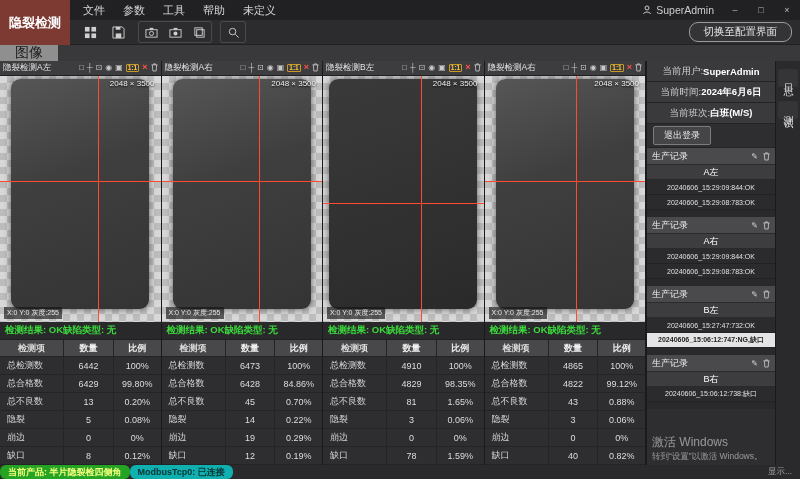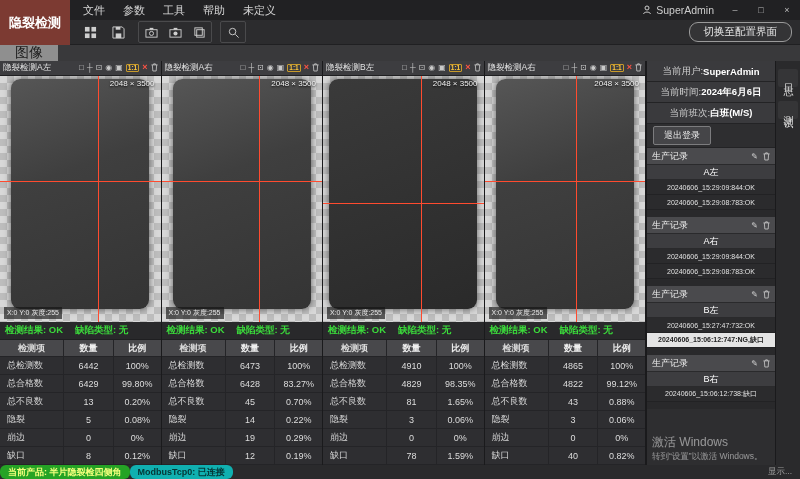--- a/index.html
+++ b/index.html
@@ -36,21 +36,21 @@
         background:conic-gradient(#bdbdbd 25%,#d8d8d8 0 50%,#bdbdbd 0 75%,#d8d8d8 0) 0 0/14px 14px;}
   .glass{position:absolute;left:7%;right:7%;top:1.5%;bottom:5%;border-radius:9px;
         background:linear-gradient(160deg,#565656 0%,#3f3f3f 40%,#343434 100%);box-shadow:0 0 7px rgba(0,0,0,.55);}
   .panel:nth-child(3) .glass{left:4%;right:4%;background:linear-gradient(160deg,#3a3a3a,#2a2a2a);}
   .ch-v{position:absolute;top:0;bottom:0;left:61%;width:1px;background:#ff4b2f;z-index:3;}
   .ch-h{position:absolute;left:0;right:0;top:43%;height:1px;background:#ff4b2f;z-index:3;}
   .panel:nth-child(3) .ch-h{top:52%;}
   .panel:nth-child(4) .ch-v{left:57%;}
   .res{position:absolute;top:3px;right:6px;font-size:8px;color:#f2f2f2;z-index:4;text-shadow:0 1px 2px #000;}
   .readout{position:absolute;left:4px;bottom:3px;font-size:7px;color:#e6e6e6;background:rgba(20,20,20,.65);padding:1px 3px;z-index:4;}
-  .presult{height:19px;display:flex;align-items:center;gap:12px;padding:0 5px;background:#29292b;border-bottom:1px solid #1f1f21;
+  .presult{height:19px;display:flex;align-items:center;gap:0;padding:0 5px;background:#29292b;border-bottom:1px solid #1f1f21;
         font-size:9.5px;font-weight:bold;}
   .ok{color:#3bdc3b;white-space:nowrap;}
   .ptable{flex:1;display:flex;flex-direction:column;font-size:9px;border-radius:15px;}
   .trow{display:flex;height:18px;border-bottom:1px solid #242427;background:#2e2e31;}
   .trow.thead{background:#48484b;height:17px;font-weight:bold;color:#eee;}
   .tcell{display:flex;align-items:center;justify-content:center;border-right:1px solid #242427;overflow:hidden;white-space:nowrap;}
   .c0{width:40%;justify-content:flex-start;padding-left:7px;color:#d8d8d8;}
   .c1{width:31%;}
   .c2{width:29%;border-right:none;}
   .thead .c0{justify-content:center;padding-left:0;}
@@ -275,21 +275,21 @@
       </div>
       <div>
             <div class="trow">
               <div class="tcell c0">总检测数</div>
               <div class="tcell c1">6473</div>
               <div class="tcell c2">100%</div>
             </div>
             <div class="trow">
               <div class="tcell c0">总合格数</div>
               <div class="tcell c1">6428</div>
-              <div class="tcell c2">83.27%</div>
+              <div class="tcell c2">84.86%</div>
             </div>
             <div class="trow">
               <div class="tcell c0">总不良数</div>
               <div class="tcell c1">45</div>
               <div class="tcell c2">0.70%</div>
             </div>
             <div class="trow">
               <div class="tcell c0">隐裂</div>
               <div class="tcell c1">14</div>
               <div class="tcell c2">0.22%</div>

